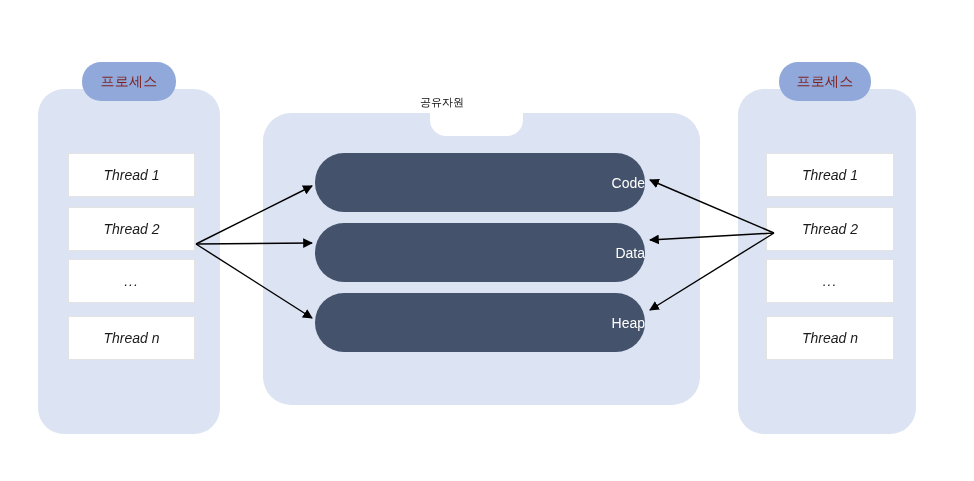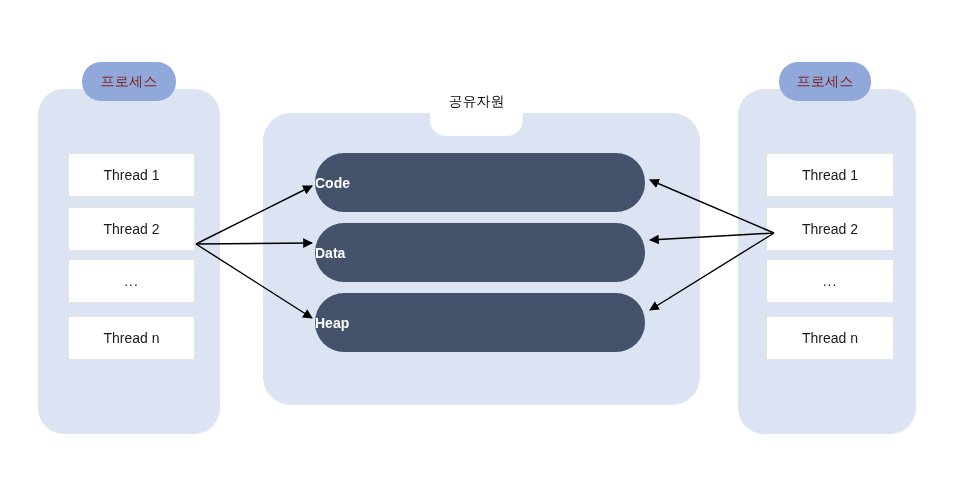--- a/index.html
+++ b/index.html
@@ -52,20 +52,21 @@
   .thread-box {
     position: absolute;
     background: #ffffff;
     border: 1px solid #e3e3e3;
     box-sizing: border-box;
     display: flex;
     align-items: center;
     justify-content: center;
     color: #1a1a1a;
     font-size: 14px;
+    font-style: italic;
   }
   .thread-box.dots { letter-spacing: 1px; }
 
   
   .tl-0 { left: 68px; top: 153px; width: 127px; height: 44px; }
   .tl-1 { left: 68px; top: 207px; width: 127px; height: 44px; }
   .tl-2 { left: 68px; top: 259px; width: 127px; height: 44px; }
   .tl-3 { left: 68px; top: 316px; width: 127px; height: 44px; }
 
   
@@ -96,40 +97,39 @@
     border-bottom-right-radius: 16px;
   }
   .shared-title {
     position: absolute;
     left: 420px;
     top: 91px;
     width: 113px;
     height: 22px;
     display: flex;
     align-items: center;
-    justify-content: center;
+    justify-content: flex-start;
     color: #0d0d0d;
-    font-size: 14px;
+    font-size: 11px;
     background: #ffffff;
   }
 
   
   .resource-bar {
     position: absolute;
     left: 315px;
     width: 330px;
     height: 59px;
     background: #44526b;
     border-radius: 29px;
     display: flex;
     align-items: center;
-    justify-content: flex-start;
+    justify-content: flex-end;
     color: #ffffff;
     font-size: 14px;
-    font-weight: bold;
   }
   .rb-0 { top: 153px; }
   .rb-1 { top: 223px; }
   .rb-2 { top: 293px; }
 
   
   #arrows {
     position: absolute;
     left: 0;
     top: 0;

